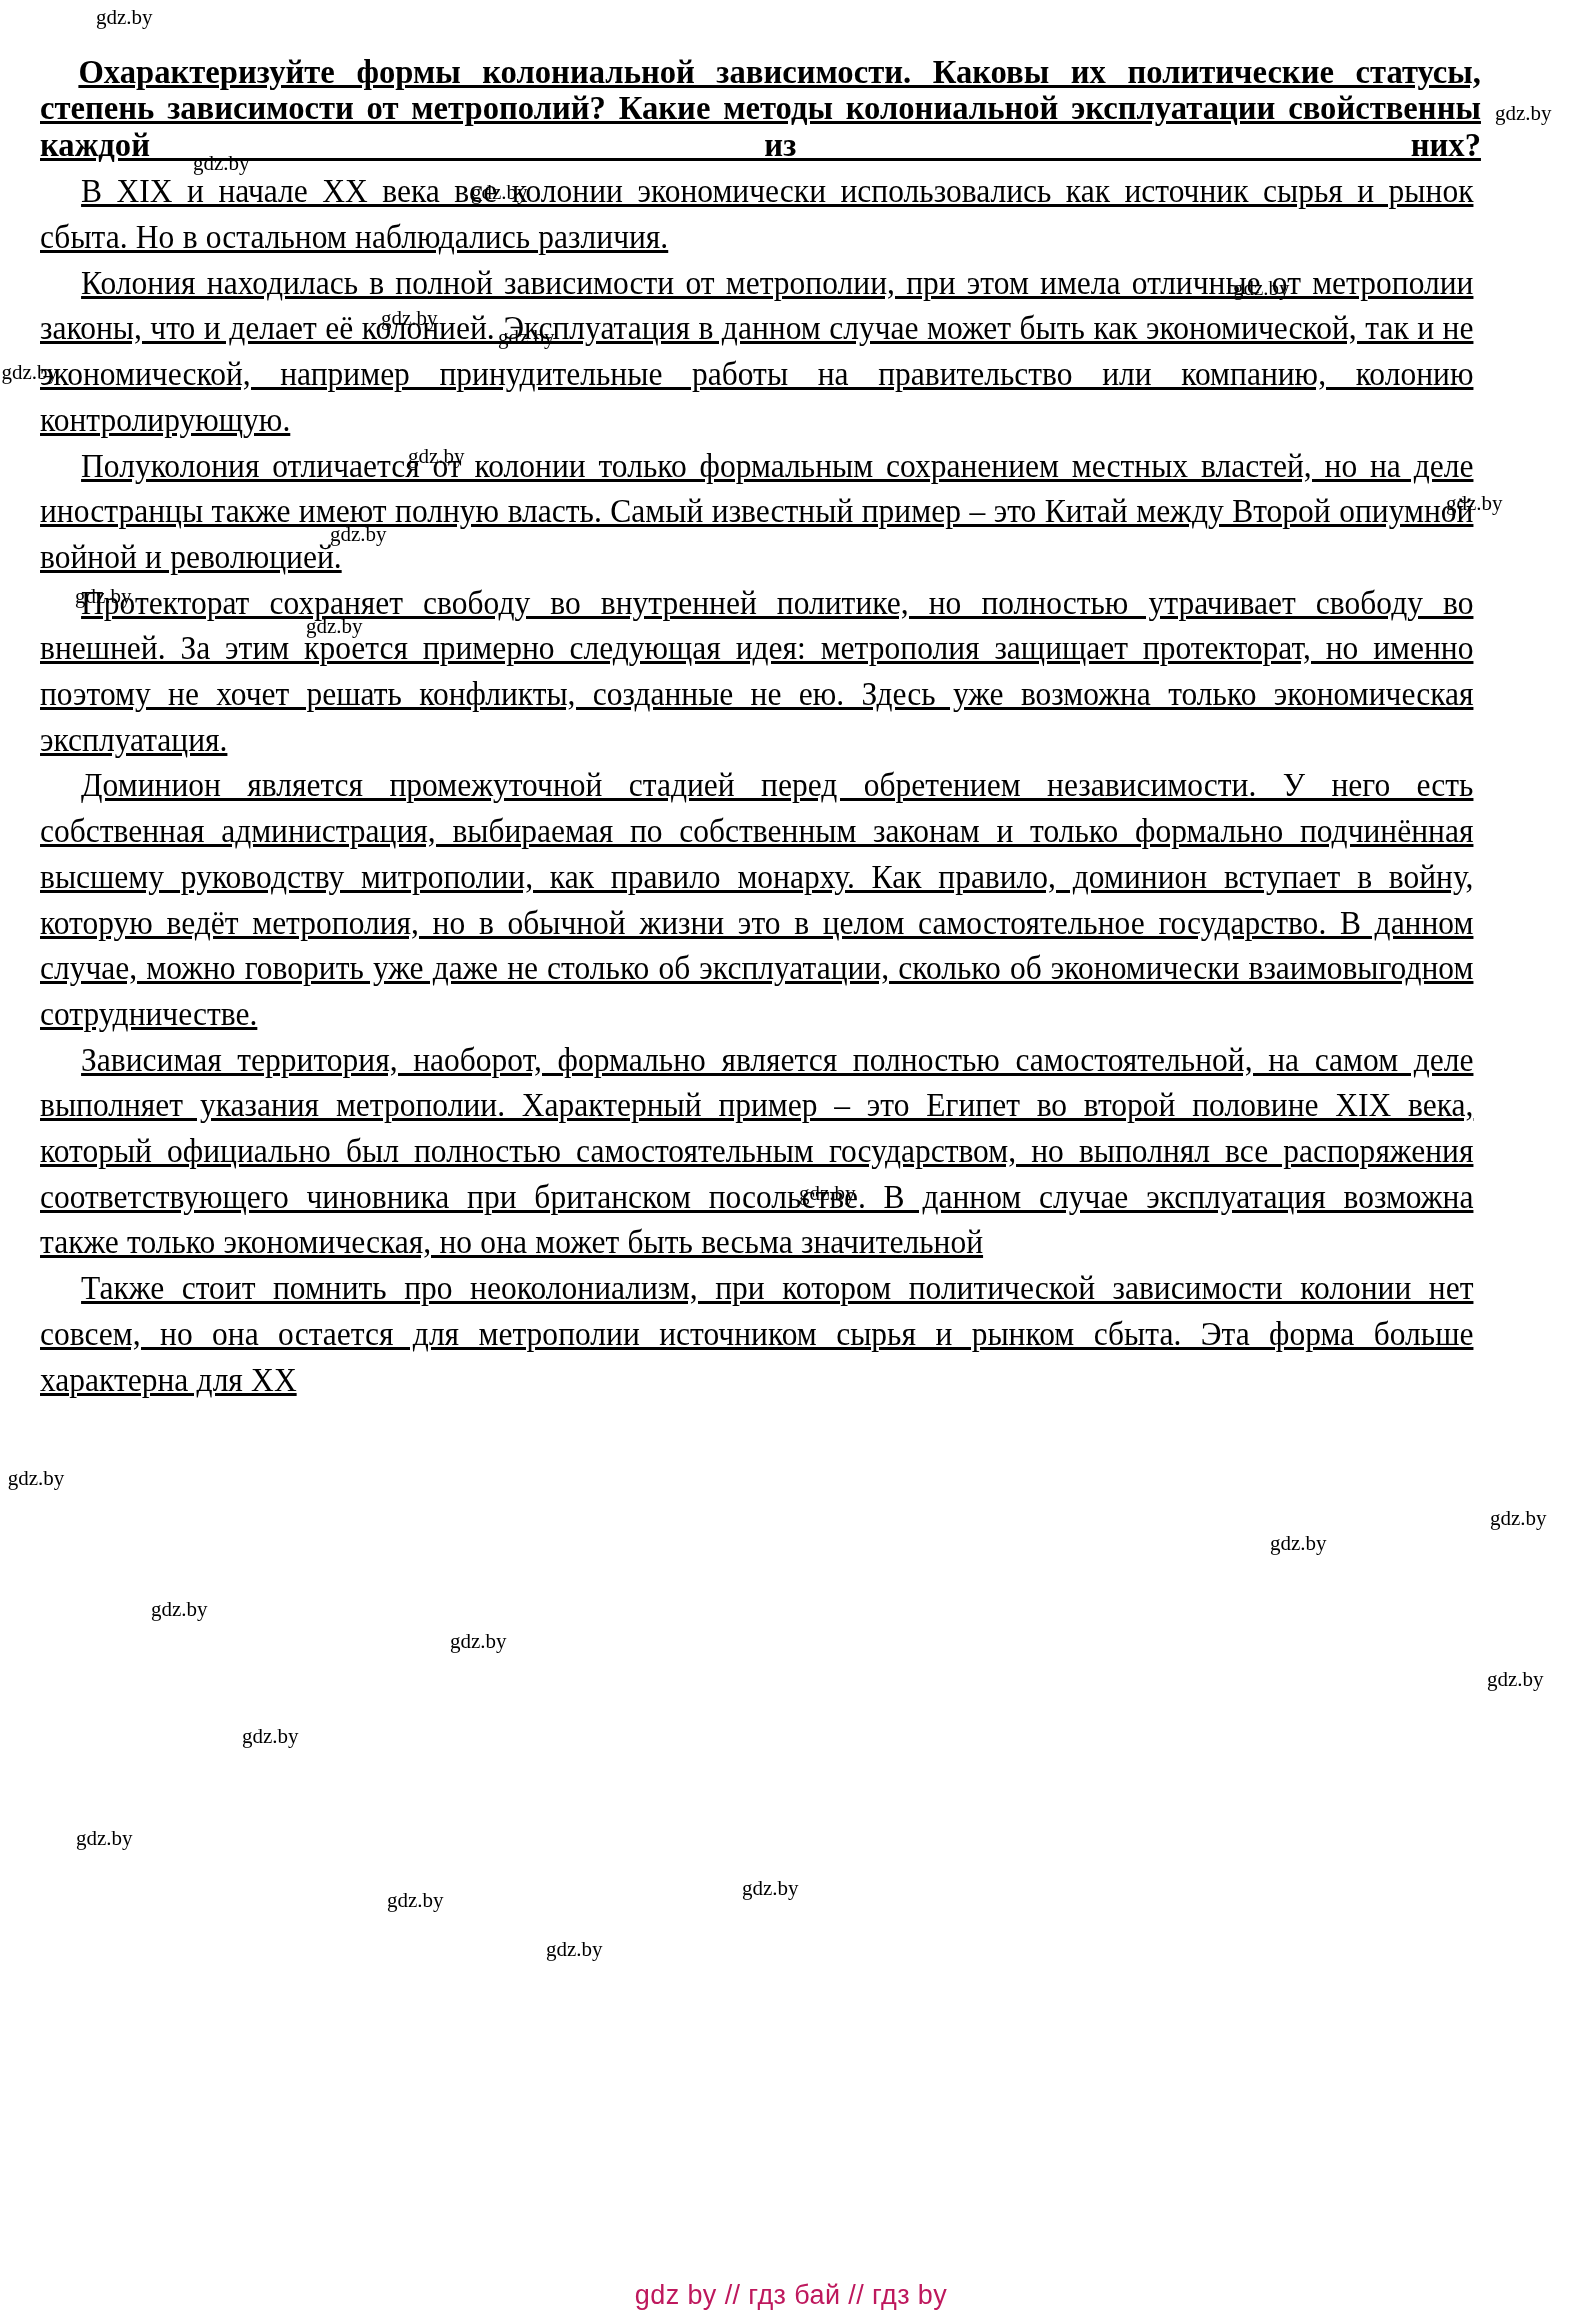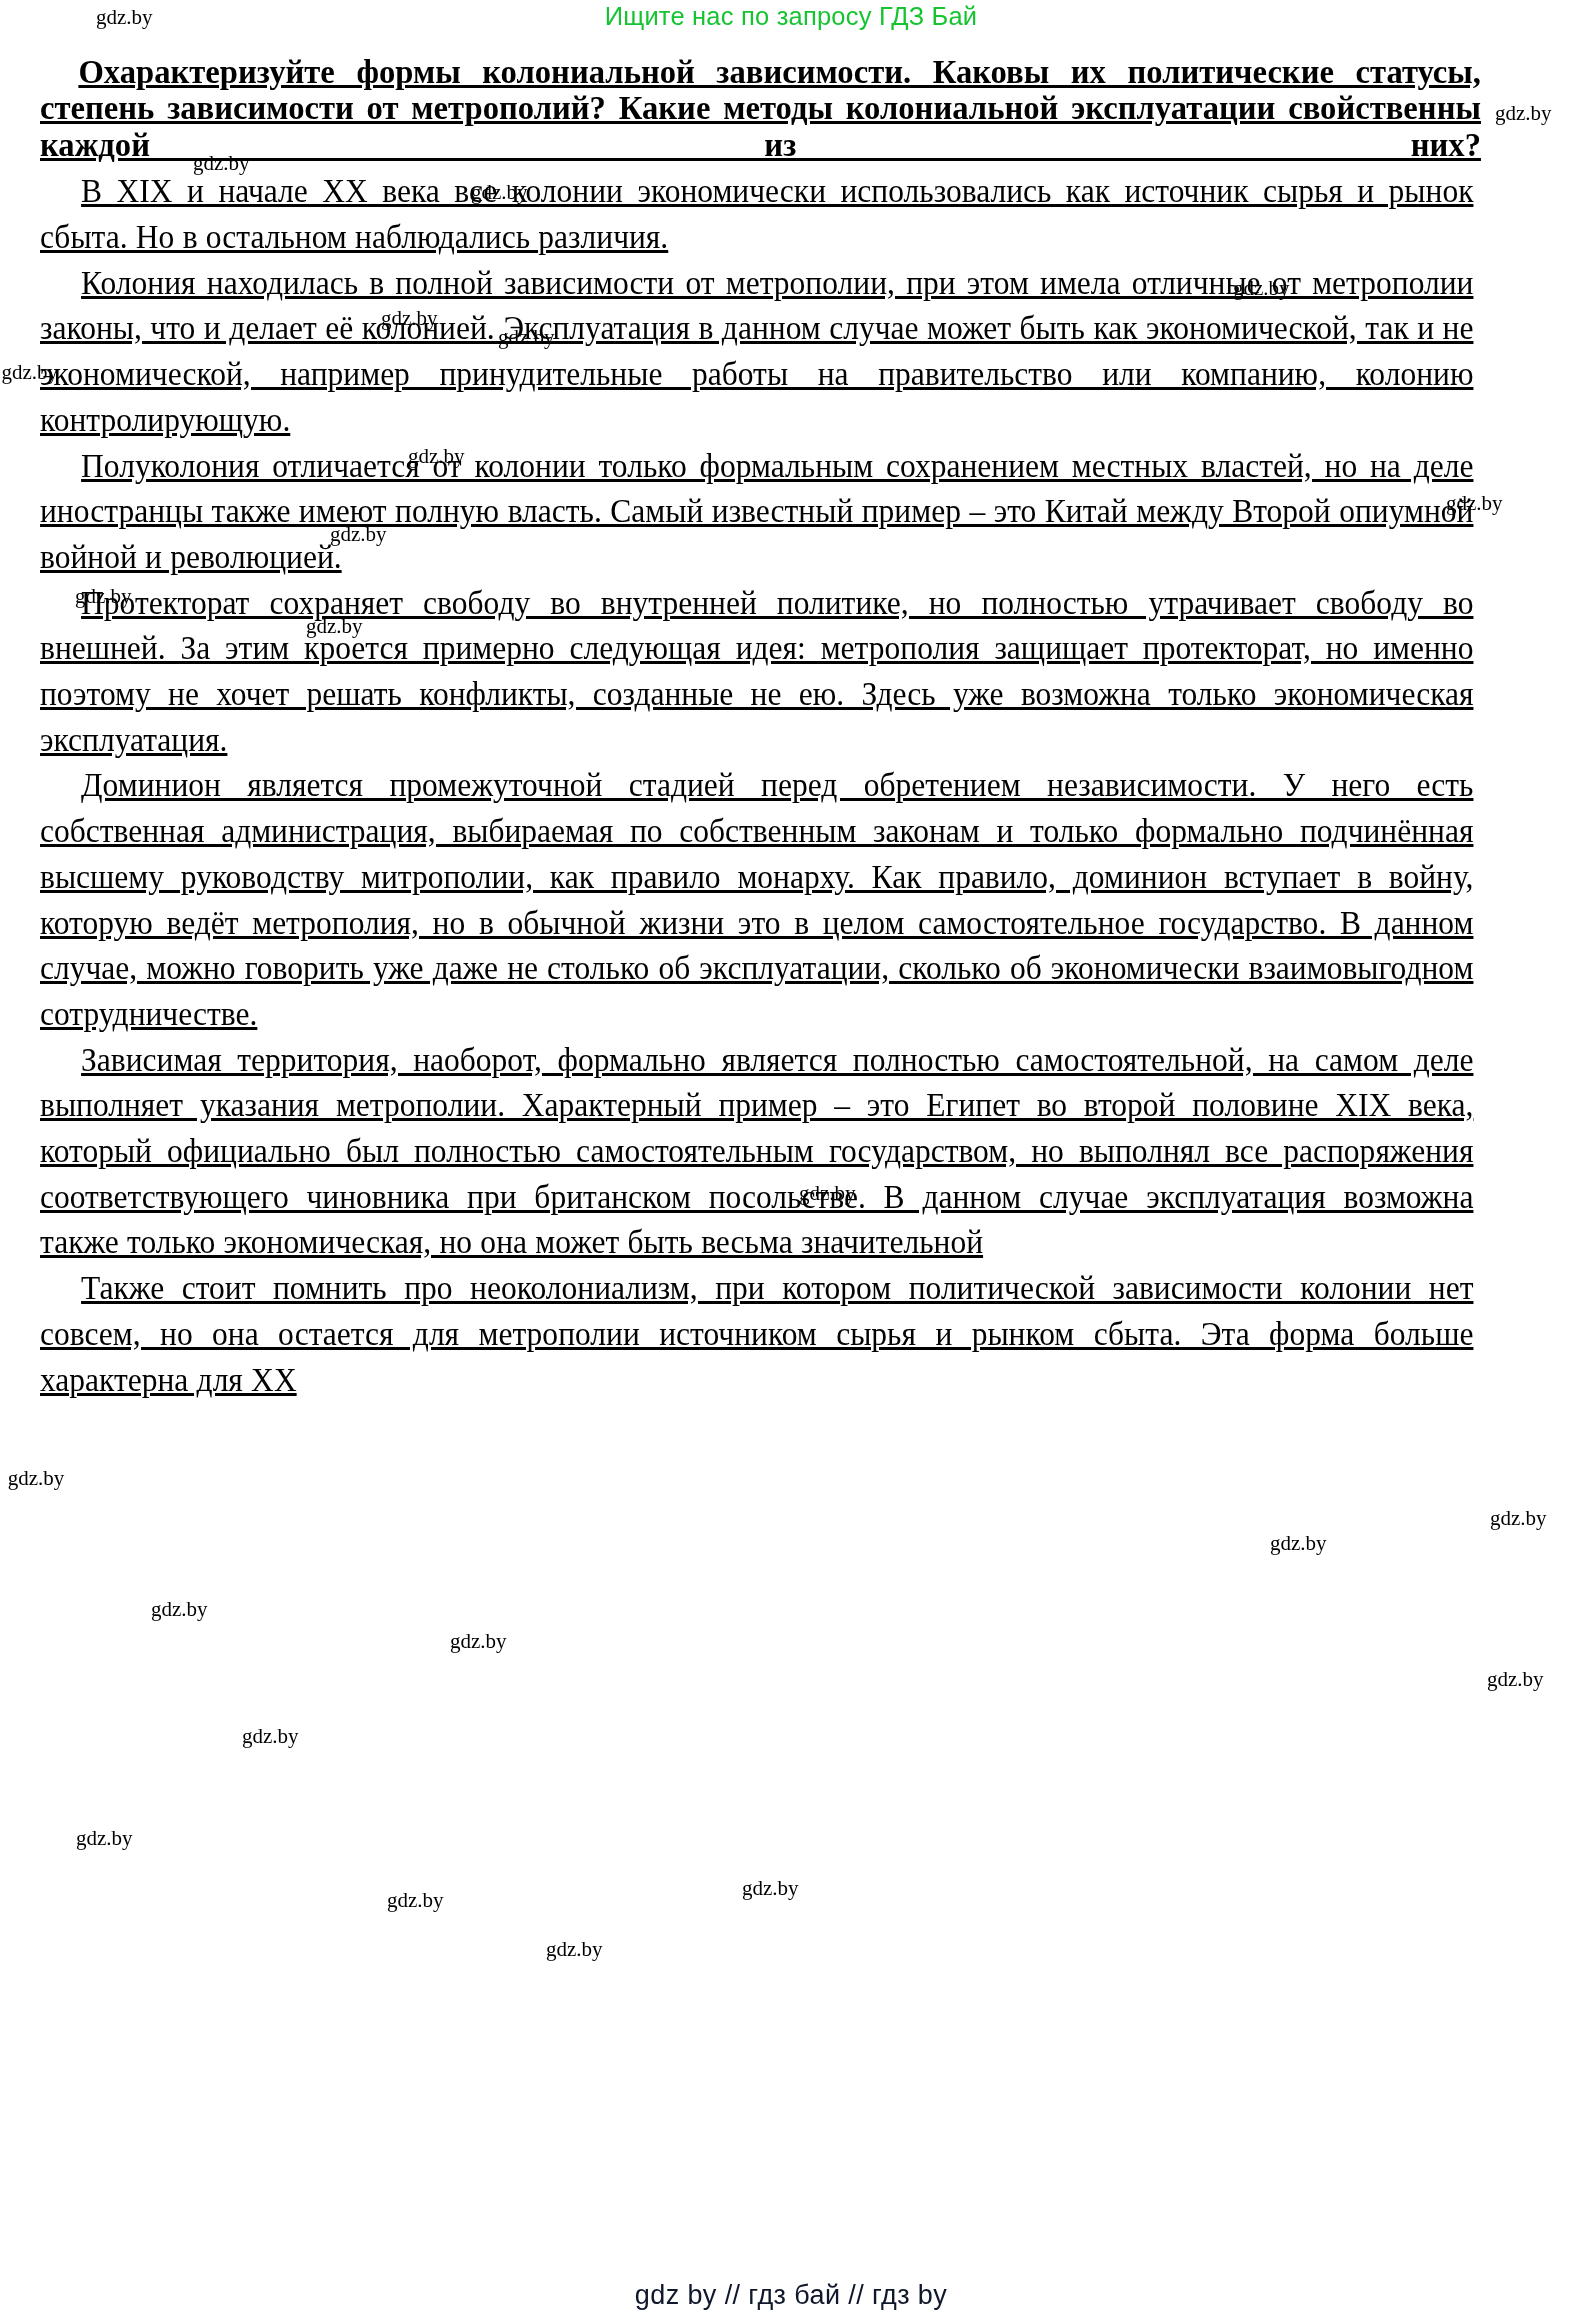--- a/index.html
+++ b/index.html
@@ -93,21 +93,20 @@
     color: #3d1273;
     white-space: nowrap;
     letter-spacing: 0.4px;
   }
 </style>
 </head>
 <body>
 
 <div class="page">
 
-  <div class="top-banner" style="color: rgb(22, 196, 49);">Ищите нас по запросу ГДЗ Бай</div>
 
   <div class="content">
 
     <h1 class="heading">Охарактеризуйте формы колониальной зависимости. Каковы их политические статусы, степень зависимости от метрополий? Какие методы колониальной эксплуатации свойственны каждой из них?</h1>
 
     <p class="para">В XIX и начале XX века все колонии экономически использовались как источник сырья и рынок сбыта. Но в остальном наблюдались различия.</p>
     <p class="para">Колония находилась в полной зависимости от метрополии, при этом имела отличные от метрополии законы, что и делает её колонией. Эксплуатация в данном случае может быть как экономической, так и не экономической, например принудительные работы на правительство или компанию, колонию контролирующую.</p>
     <p class="para">Полуколония отличается от колонии только формальным сохранением местных властей, но на деле иностранцы также имеют полную власть. Самый известный пример – это Китай между Второй опиумной войной и революцией.</p>
     <p class="para">Протекторат сохраняет свободу во внутренней политике, но полностью утрачивает свободу во внешней. За этим кроется примерно следующая идея: метрополия защищает протекторат, но именно поэтому не хочет решать конфликты, созданные не ею. Здесь уже возможна только экономическая эксплуатация.</p>
     <p class="para">Доминион является промежуточной стадией перед обретением независимости. У него есть собственная администрация, выбираемая по собственным законам и только формально подчинённая высшему руководству митрополии, как правило монарху. Как правило, доминион вступает в войну, которую ведёт метрополия, но в обычной жизни это в целом самостоятельное государство. В данном случае, можно говорить уже даже не столько об эксплуатации, сколько об экономически взаимовыгодном сотрудничестве.</p>
@@ -137,16 +136,16 @@
       <span class="wm" style="left: 151px; top: 1597px;">gdz.by</span>
       <span class="wm" style="left: 450px; top: 1629px;">gdz.by</span>
       <span class="wm" style="left: 1487px; top: 1667px;">gdz.by</span>
       <span class="wm" style="left: 242px; top: 1724px;">gdz.by</span>
       <span class="wm" style="left: 76px; top: 1826px;">gdz.by</span>
       <span class="wm" style="left: 742px; top: 1876px;">gdz.by</span>
       <span class="wm" style="left: 387px; top: 1888px;">gdz.by</span>
       <span class="wm" style="left: 546px; top: 1937px;">gdz.by</span>
     </div>
 
-  <div class="footer" style="color: #0f172a;">gdz by  //  гдз бай  //  гдз by</div>
+  <div class="footer" style="color: #be185d;">gdz by  //  гдз бай  //  гдз by</div>
 
 </div>
 
 
 </body></html>

